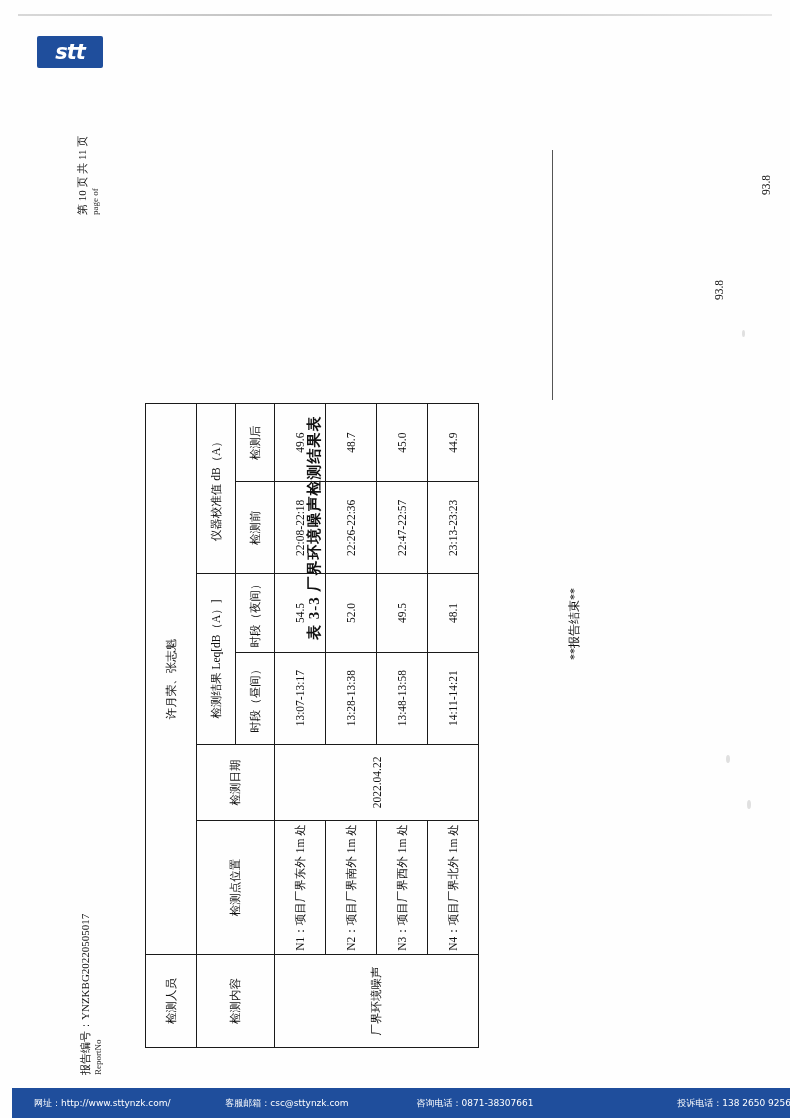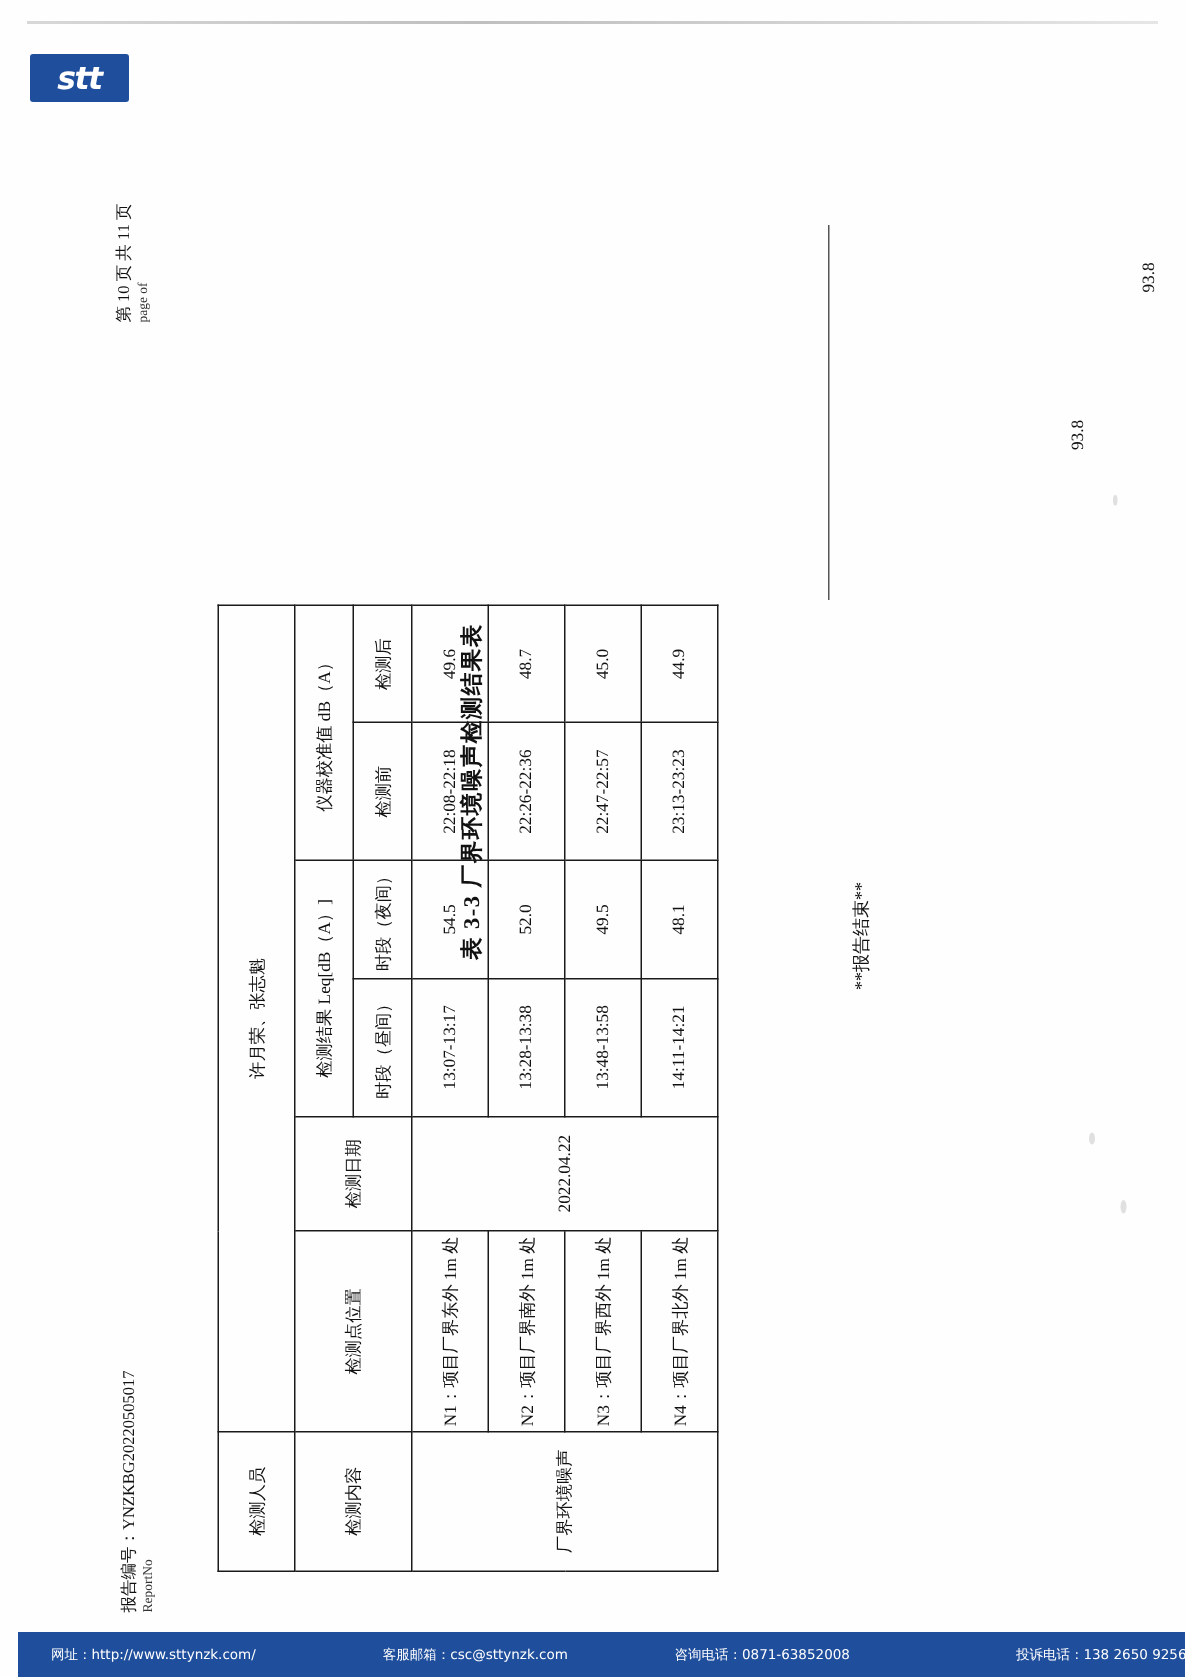--- a/index.html
+++ b/index.html
@@ -28,21 +28,21 @@
     left: 18px;
     top: 14px;
     width: 754px;
     height: 2px;
     background: linear-gradient(to right, #d8d8d8, #bfbfbf 40%, #e6e6e6);
   }
 
   
   .logo {
     position: absolute;
-    left: 20px;
+    left: 37px;
     top: 36px;
     width: 66px;
     height: 32px;
     background: #1f4e9c;
     border-radius: 2px;
     display: flex;
     align-items: center;
     justify-content: center;
   }
   .logo-text {
@@ -175,21 +175,21 @@
     background: #1f4e9c;
     color: #fff;
     display: flex;
     align-items: center;
     font-family: "DejaVu Sans", sans-serif;
     font-size: 9px;
     margin-top: 36px;
   }
   .footer > div {
     flex: 1;
-    text-align: center;
+    text-align: left;
     white-space: nowrap;
     padding: 0 4px;
     overflow: hidden;
     text-overflow: ellipsis;
   }
   .footer .f-left { text-align: left; padding-left: 22px; }
   .footer .f-right { text-align: right; padding-right: 11px; }
 
   
   .speck {
@@ -292,17 +292,17 @@
   <div class="rot" style="position:absolute; left:713px; top:300px; transform:rotate(-90deg); transform-origin:0 0; font-size:11.5px; font-family:'Liberation Serif',serif;">93.8</div>
   <div class="rot" style="position:absolute; left:760px; top:195px; transform:rotate(-90deg); transform-origin:0 0; font-size:11.5px; font-family:'Liberation Serif',serif;">93.8</div>
 
   <div class="speck" style="left:742px; top:330px; width:3px; height:7px;"></div>
   <div class="speck" style="left:726px; top:755px; width:4px; height:8px;"></div>
   <div class="speck" style="left:747px; top:800px; width:4px; height:9px;"></div>
 
   <div class="footer">
     <div class="f-left">网址：http://www.sttynzk.com/</div>
     <div>客服邮箱：csc@sttynzk.com</div>
-    <div>咨询电话：0871-63852008</div>
+    <div>咨询电话：0871-38307661</div>
     <div class="f-right">投诉电话：138 2650 9256</div>
   </div>
 
 </div>
 
 </body></html>

